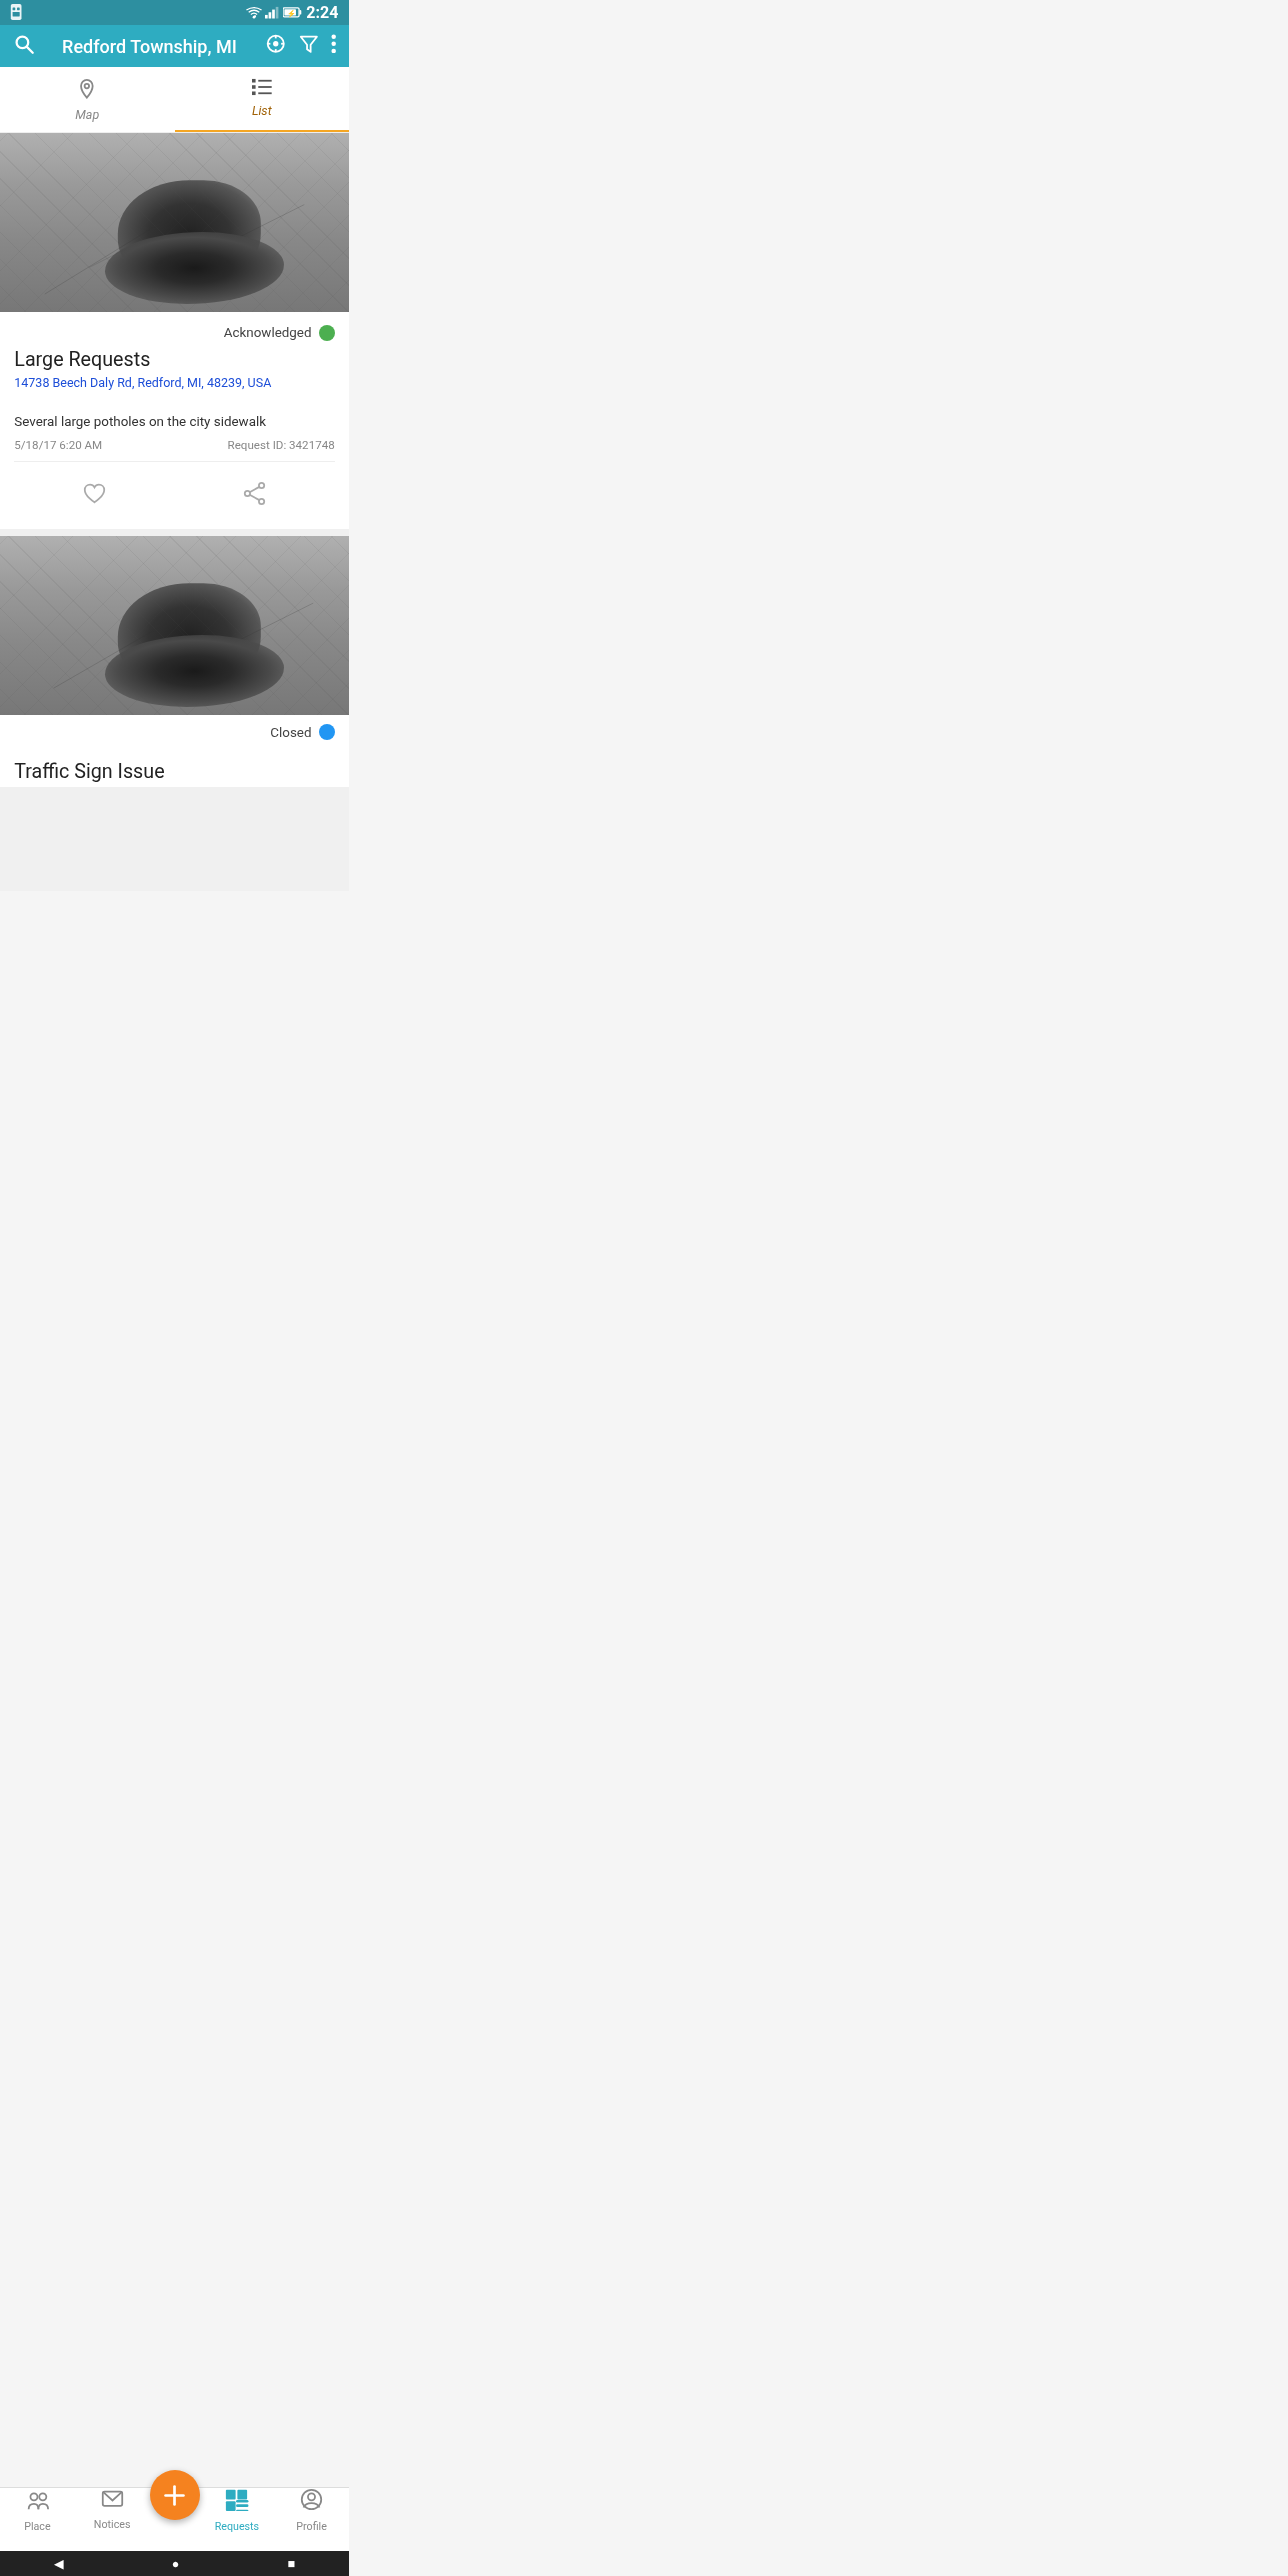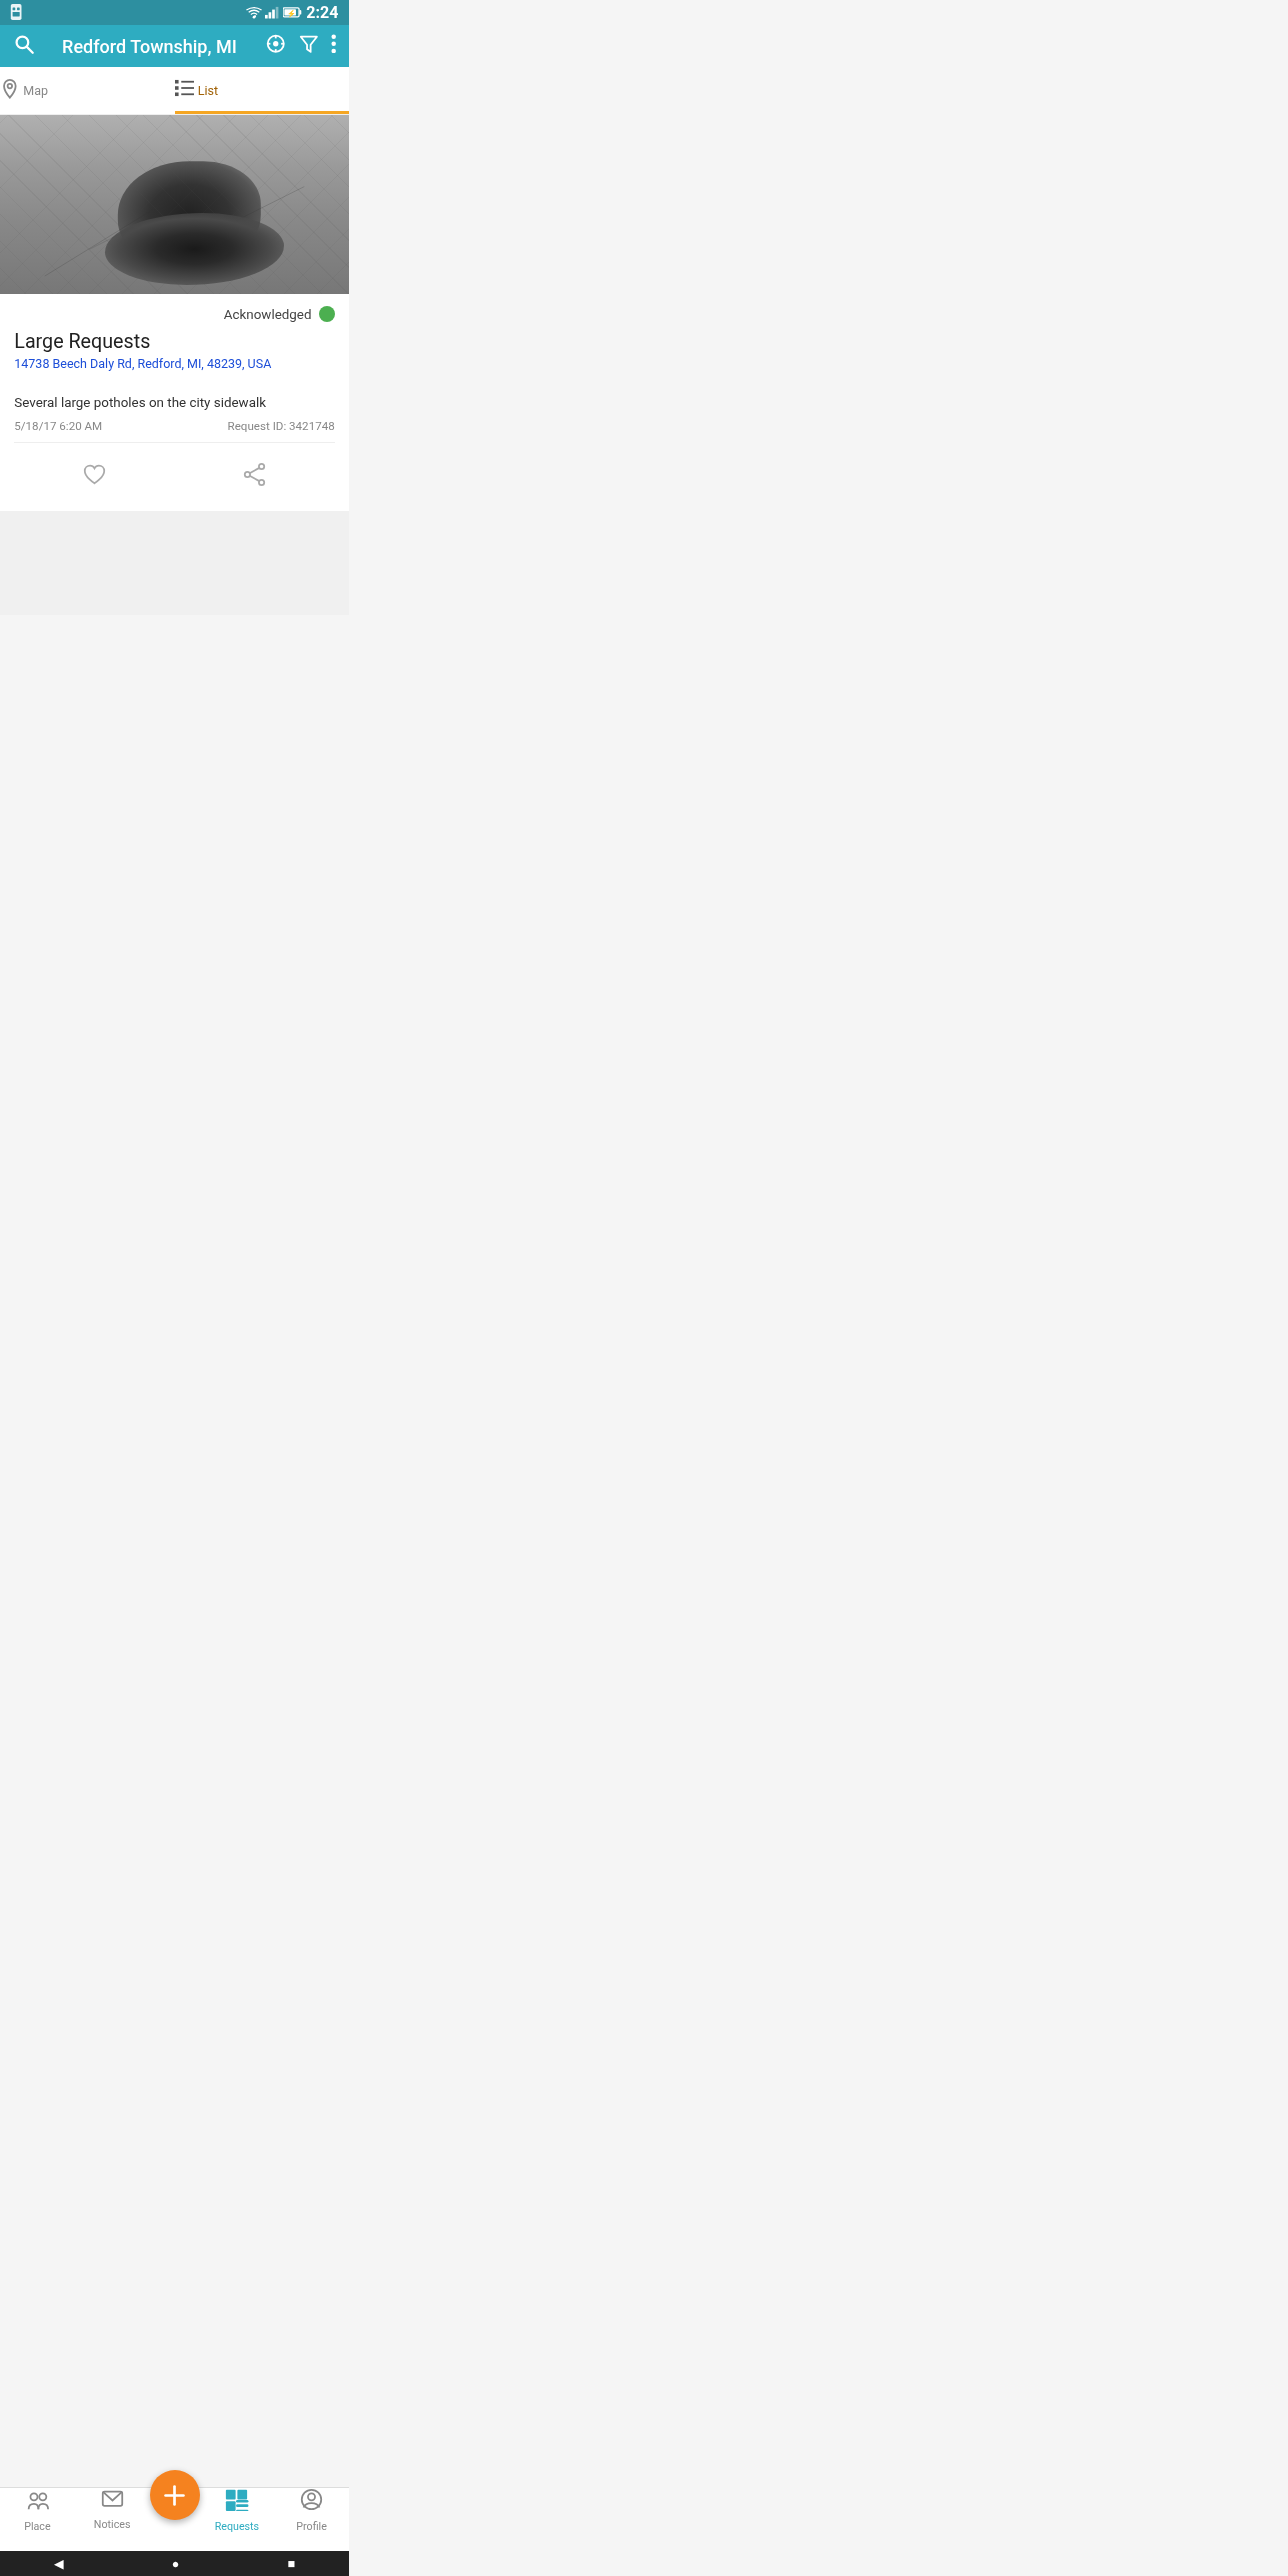--- a/index.html
+++ b/index.html
@@ -64,27 +64,28 @@
     
     .tabs {
       background: white;
       display: flex;
       border-bottom: 0.9px solid #eee;
       position: relative;
     }
     .tab {
       flex: 1;
       display: flex;
-      flex-direction: row;
+      flex-direction: column;
       align-items: center;
       padding: 10.7px 0;
       cursor: pointer;
       color: #888;
       font-size: 12.5px;
       gap: 3.6px;
+      font-style: italic;
     }
     .tab.active {
       color: #a16207;
     }
     .tab-indicator {
       position: absolute;
       bottom: 0;
       right: 0;
       width: 50%;
       height: 2.7px;
@@ -420,20 +421,37 @@
             <circle cx="22" cy="22" r="3" stroke="#aaa" stroke-width="2" fill="none"></circle>
             <circle cx="6" cy="13" r="3" stroke="#aaa" stroke-width="2" fill="none"></circle>
             <line x1="8.5" y1="11.5" x2="19.5" y2="5.5" stroke="#aaa" stroke-width="2"></line>
             <line x1="8.5" y1="14.5" x2="19.5" y2="20.5" stroke="#aaa" stroke-width="2"></line>
           </svg>
         </button>
       </div>
     </div>
   </div>
 
+  <div class="card">
+    <div class="pothole-img">
+      <div class="crack-overlay"></div>
+      <svg style="position:absolute;top:0;left:0;width:100%;height:100%;opacity:0.3" viewBox="0 0 390 200">
+        <line x1="60" y1="170" x2="190" y2="95" stroke="#333" stroke-width="0.8"></line>
+        <line x1="190" y1="95" x2="230" y2="135" stroke="#333" stroke-width="0.8"></line>
+        <line x1="230" y1="135" x2="350" y2="75" stroke="#333" stroke-width="0.8"></line>
+      </svg>
+    </div>
+    <div style="padding: 9px 14.3px 5.4px;">
+      <div class="card-status-row">
+        <span class="status-label">Closed</span>
+        <span class="status-dot blue"></span>
+      </div>
+    </div>
+    <div class="card-partial-title">Traffic Sign Issue</div>
+  </div>
 
 </div>
 
 <div class="bottom-nav">
   <div class="nav-item">
     <span class="nav-icon">
       <svg width="25" height="23" viewBox="0 0 28 26" fill="none">
         <circle cx="10" cy="10" r="4" stroke="#888" stroke-width="2" fill="none"></circle>
         <circle cx="20" cy="10" r="4" stroke="#888" stroke-width="2" fill="none"></circle>
         <path d="M4 24 Q4 18 10 18 Q15 18 15 24" stroke="#888" stroke-width="2" fill="none"></path>

